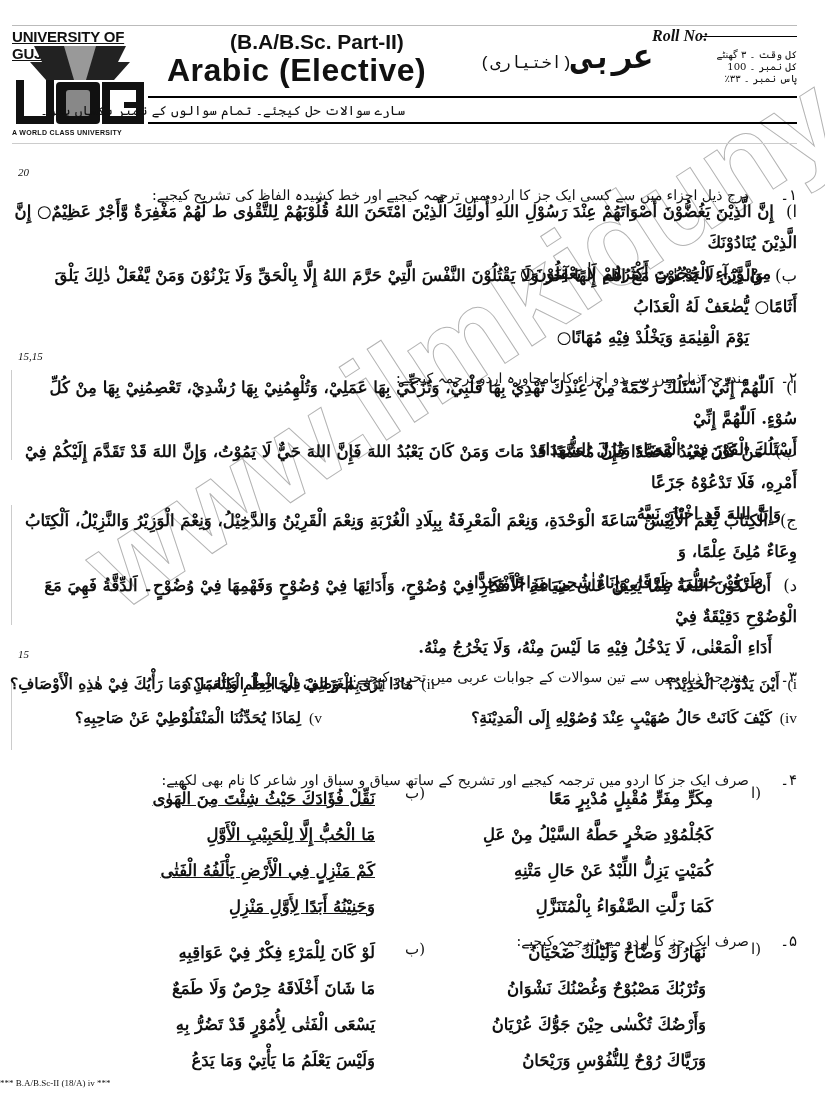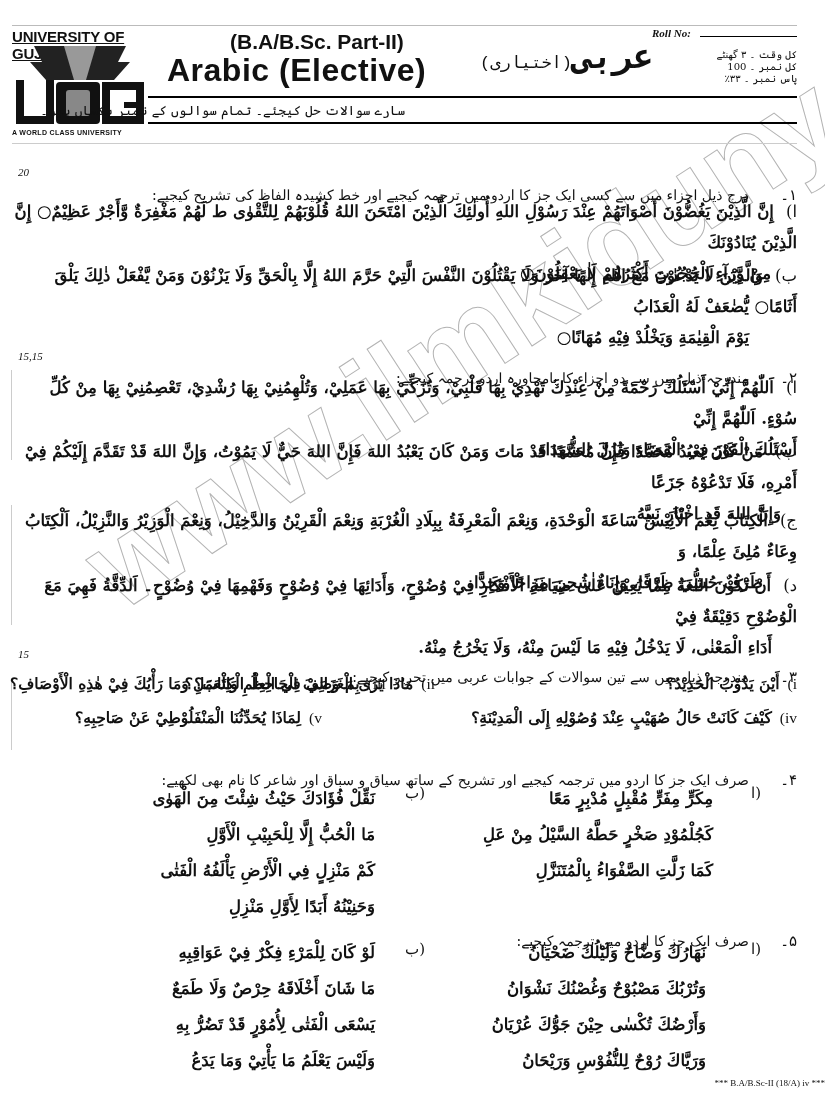--- a/index.html
+++ b/index.html
@@ -12,34 +12,34 @@
   .logo {
     position: absolute; left: 12px; top: 28px; width: 135px; height: 108px;
   }
   .logo-top { font-family: "Liberation Sans", sans-serif; font-weight: bold; font-size: 15px; letter-spacing: -0.2px; position:absolute; left:0; top:0;text-decoration:underline; }
   .logo-bottom { font-family: "Liberation Sans", sans-serif; font-weight: bold; font-size: 7px; letter-spacing: 0.3px; position:absolute; left:0; top:101px; white-space:nowrap;}
   .logo-mark { position:absolute; left:2px; top:14px; width:132px; height:84px; }
   .part { position:absolute; left:230px; top:30px; font-family:"Liberation Sans",sans-serif; font-weight:bold; font-size:21px; }
   .title { position:absolute; left:167px; top:52px; font-family:"Liberation Sans",sans-serif; font-weight:900; font-size:32px; letter-spacing:0.5px; }
   .title-ar { position:absolute; left:480px; top:36px; font-size:34px; font-weight:bold; direction:rtl;font-family:Liberation Mono, monospace; }
   .title-ar small { font-size:17px; font-weight:normal; }
-  .rollno { position:absolute; left:652px; top:27px; font-family:"Liberation Serif",serif; font-style:italic; font-weight:bold; font-size:11px; }
+  .rollno { position:absolute; left:652px; top:27px; font-family:"Liberation Serif",serif; font-style:italic; font-weight:bold; font-size:16px; }
   .meta { position:absolute; right:28px; top:49px; font-size:10px; line-height:12px; text-align:right; direction:rtl; }
   .instr { position:absolute; right:420px; top:103px; font-size:13px; direction:rtl; }
   
   .qhead { position:absolute; right:28px; direction:rtl; font-size:14px;margin-top:24px; }
   .qnum { display:inline-block; width:48px; font-size:15px; }
   .marks { position:absolute; left:18px; font-style:italic; font-size:11px; font-family:"Liberation Serif",serif; }
   .para { position:absolute; right:28px; left:12px; direction:rtl; font-size:16.5px; font-weight:bold; line-height:31px; }
   .para .lbl { font-weight:normal; margin-left:12px; }
   .row3 { position:absolute; direction:rtl; font-size:15.5px; font-weight:bold; white-space:nowrap; }
   .row3 .lbl { font-weight:normal; font-family:"Liberation Serif",serif; margin-left:8px; }
   .verse { position:absolute; direction:rtl; font-size:16.5px; font-weight:bold; white-space:nowrap; }
   .vlbl { position:absolute; font-size:15px; }
-  .footer { position:absolute; left:0; right:0; top:1078px; text-align:right; font-family:"Liberation Serif",serif; font-size:9px; }
+  .footer { position:absolute; left:0; right:0; top:1078px; text-align:left; font-family:"Liberation Serif",serif; font-size:9px; }
   .vbar { position:absolute; left:11px; width:1px; background:#ccc; }
   .watermark {
     position:absolute; left:60px; top:520px; font-family:"Liberation Sans",sans-serif;
     font-size:120px; font-weight:bold; color:transparent; -webkit-text-stroke:1px #9a9a9a;
     transform: rotate(-33deg); transform-origin: left top; white-space:nowrap; opacity:0.75;
   }
 </style>
 </head>
 <body>
 
@@ -138,24 +138,25 @@
   <span class="lbl">v)</span><span>لِمَاذَا يُحَدِّثُنَا الْمَنْفَلُوْطِيْ عَنْ صَاحِبِهِ؟</span>
 </div>
 
 <div class="qhead" style="top:747px;">
   <span class="qnum">۴۔</span><span>صرف ایک جز کا اردو میں ترجمہ کیجیے اور تشریح کے ساتھ سیاق و سباق اور شاعر کا نام بھی لکھیے:</span>
 </div>
 <div class="vlbl" style="top:784px; right:64px;">ا)</div>
 <div class="verse" style="top:781px; right:112px; line-height:36px;">
   <div>مِكَرٍّ مِفَرٍّ مُقْبِلٍ مُدْبِرٍ مَعًا</div>
   <div>كَجُلْمُوْدِ صَخْرٍ حَطَّهُ السَّيْلُ مِنْ عَلِ</div>
+  <div>كُمَيْتٍ يَزِلُّ اللِّبْدُ عَنْ حَالِ مَتْنِهِ</div>
   <div>كَمَا زَلَّتِ الصَّفْوَاءُ بِالْمُتَنَزَّلِ</div>
 </div>
 <div class="vlbl" style="top:784px; right:400px;">ب)</div>
-<div class="verse" style="top:781px; right:450px; line-height:36px;">
+<div class="verse" style="top:781px; right:450px; line-height:36px;text-decoration:underline;">
   <div>نَقِّلْ فُؤَادَكَ حَيْثُ شِئْتَ مِنَ الْهَوٰى</div>
   <div>مَا الْحُبُّ إِلَّا لِلْحَبِيْبِ الْأَوَّلِ</div>
   <div>كَمْ مَنْزِلٍ فِي الْأَرْضِ يَأْلَفُهُ الْفَتٰى</div>
   <div>وَحَنِيْنُهُ أَبَدًا لِأَوَّلِ مَنْزِلِ</div>
 </div>
 
 <div class="qhead" style="top:908px;">
   <span class="qnum">۵۔</span><span>صرف ایک جز کا اردو میں ترجمہ کیجیے:</span>
 </div>
 <div class="vlbl" style="top:940px; right:64px;">ا)</div>

